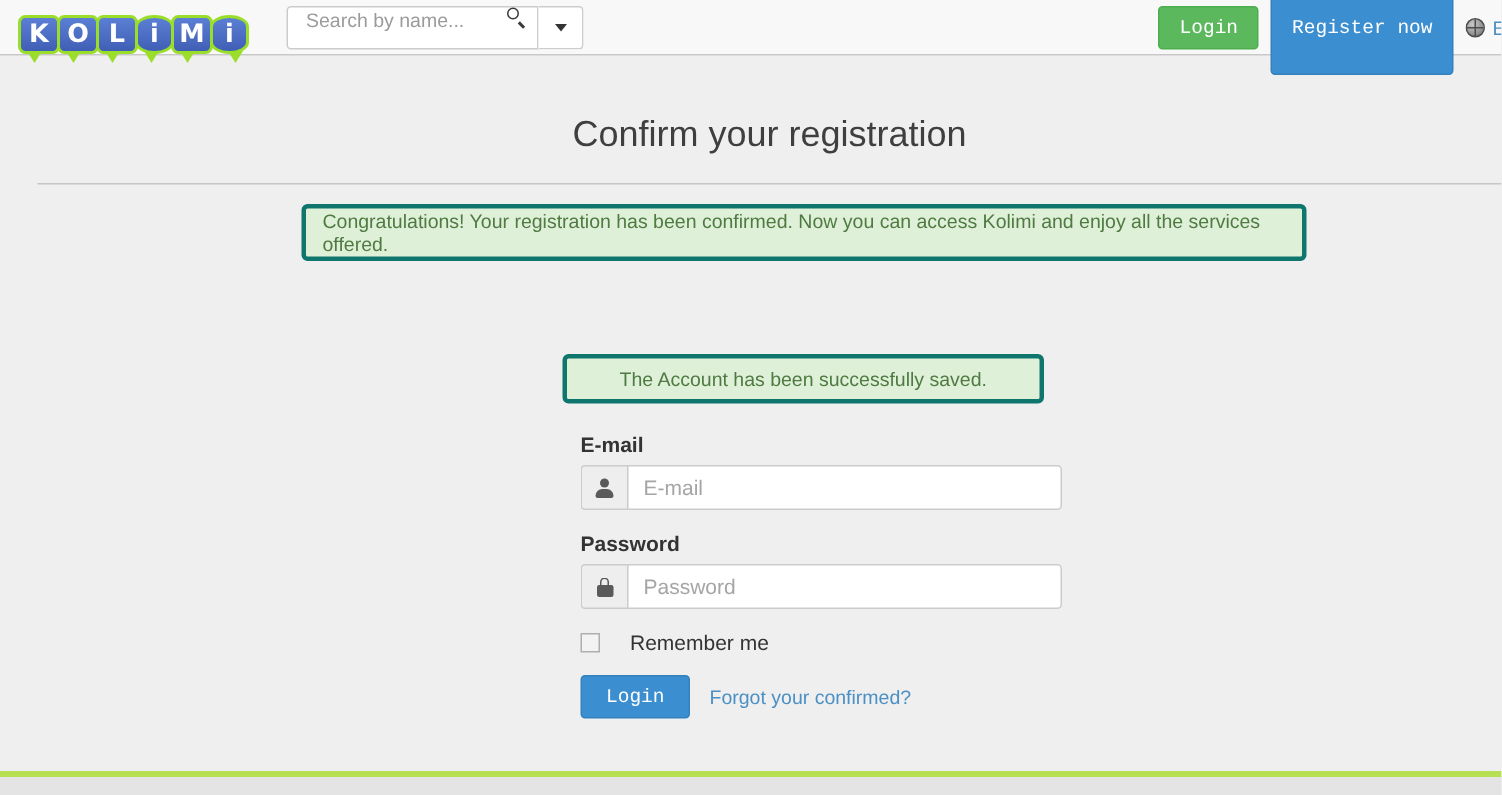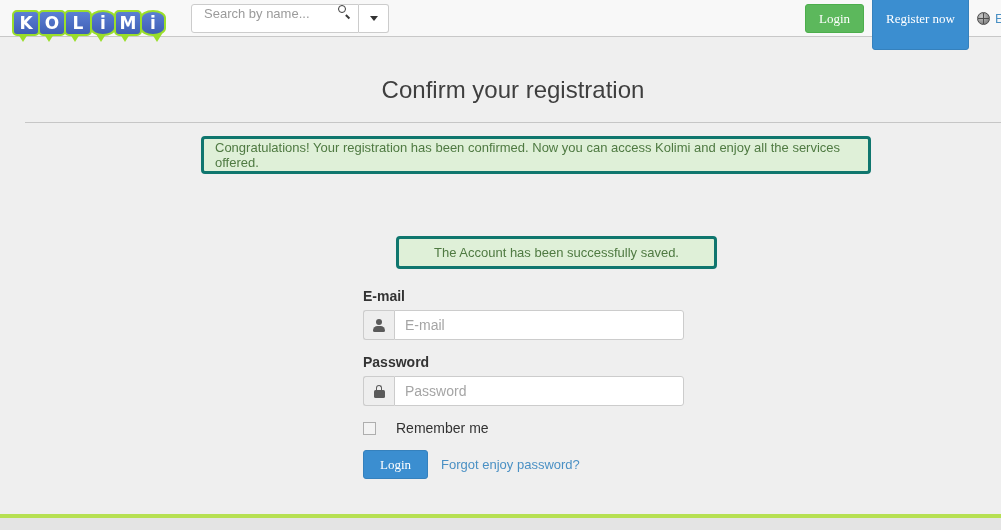--- a/index.html
+++ b/index.html
@@ -151,21 +151,21 @@
     position: absolute;
     right: 0;
     top: 0;
     height: 37px;
     display: flex;
     align-items: center;
     gap: 8px;
     padding-right: 0;
   }
   .btn {
-    font-family: Liberation Serif, serif;
+    font-family: Liberation Mono, monospace;
     font-size: 13px;
     border: 1px solid transparent;
     border-radius: 3px;
     cursor: pointer;
     line-height: 1;
     color: #fff;
   }
   .btn-login-top {
     background: #5cb85c;
     border-color: #4cae4c;
@@ -251,27 +251,26 @@
   }
   .alert-saved {
     position: absolute;
     left: 375px;
     top: 236px;
     width: 321px;
     height: 33px;
     display: flex;
     align-items: center;
     justify-content: center;
-    margin-left: 21px;
   }
 
   
   .login-form {
     position: absolute;
-    left: 363px;
+    left: 387px;
     top: 288px;
     width: 321px;
   }
   .field-label {
     font-size: 14px;
     font-weight: bold;
     color: #333;
     margin-bottom: 6px;
   }
   .input-group {
@@ -471,18 +470,18 @@
     <input type="password" placeholder="Password" style="">
   </div>
 
   <div class="remember-row">
     <span class="checkbox"></span>
     <span class="remember-label">Remember me</span>
   </div>
 
   <div class="action-row">
     <button class="btn btn-login-form">Login</button>
-    <a class="forgot-link">Forgot enjoy password?</a>
+    <a class="forgot-link">Forgot your confirmed?</a>
   </div>
 </div>
 
 <div class="footer-bar"></div>
 <div class="footer-area"></div>
 
 </body></html>

